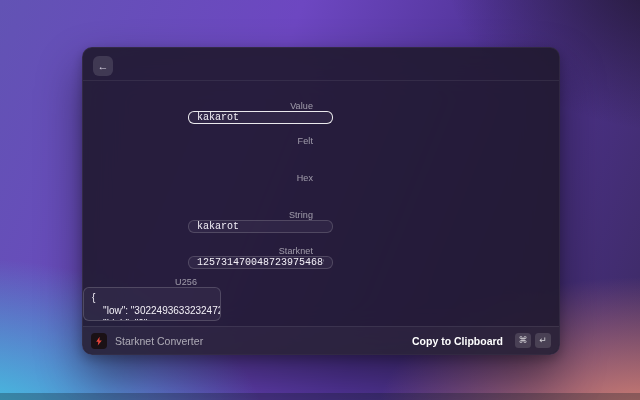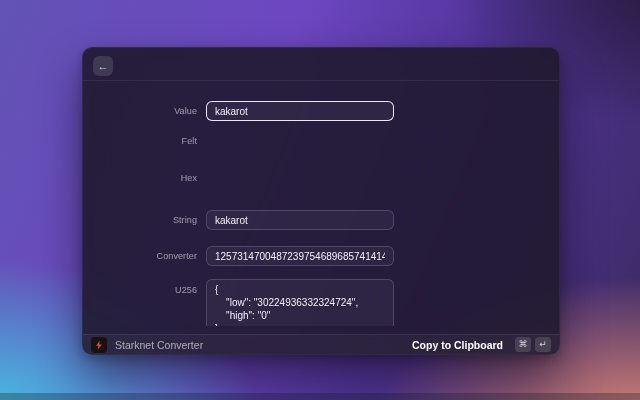--- a/index.html
+++ b/index.html
@@ -45,56 +45,56 @@
     background: rgba(255,255,255,0.12); color: #d9d5e2;
     font-size: 11px; line-height: 1;
     display: flex; align-items: center; justify-content: center;
     cursor: pointer; font-family: inherit;
   }
 
   .main {
     position: absolute; top: 34px; bottom: 28px; left: 0; right: 0;
     overflow: hidden;
   }
-  .row { position: absolute; left: 0; width: 311px; display: flex; align-items: center; }
+  .row { position: absolute; left: 0; width: 355px; display: flex; align-items: center; flex-direction: column; }
   .row-value    { top: 19px; }
   .row-felt     { top: 54px; gap: 27px; }
   .row-hex      { top: 91px; justify-content: space-between; }
   .row-string   { top: 128px; }
   .row-selector { top: 164px; }
-  .row-u256     { top: 197px; align-items: flex-start; }
+  .row-u256     { top: 189px; align-items: flex-start; }
 
   .field-label {
     flex: none; width: 114px; margin-right: 9px; text-align: right;
     font-size: 9px; color: rgba(255,255,255,0.55); letter-spacing: 0.1px;
   }
   .row-u256 .field-label { padding-top: 6px; }
 
   .field-input {
     flex: 1; min-width: 0; height: 20px;
     background: rgba(255,255,255,0.045);
     border: 1px solid rgba(255,255,255,0.16);
     border-radius: 6px;
     color: #f3f0f7; font-size: 10px; padding: 0 8px;
-    font-family: Liberation Sans, sans-serif; outline: none;
+    font-family: Liberation Mono, monospace; outline: none;
   }
   .field-input.focused { border-color: rgba(255,255,255,0.9); }
 
   .field-textarea {
     flex: 1; min-width: 0; height: 72px;
     background: rgba(255,255,255,0.045);
     border: 1px solid rgba(255,255,255,0.16);
     border-radius: 6px;
     color: #f3f0f7; font-size: 10px; line-height: 13px;
     padding: 3px 8px; font-family: inherit;
     resize: none; outline: none; white-space: pre; overflow: hidden;
   }
 
   .footer {
-    position: absolute; left: 0; right: 0; bottom: 0; height: 20px;
+    position: absolute; left: 0; right: 0; bottom: 0; height: 28px;
     display: flex; align-items: center; padding: 0 8px;
     border-top: 1px solid rgba(255,255,255,0.08);
     background: rgba(255,255,255,0.03);
     border-radius: 0 0 10px 10px;
   }
   .app-icon {
     flex: none; width: 16px; height: 16px; border-radius: 4px;
     background: #1a1115; display: flex; align-items: center; justify-content: center;
   }
   .app-name { margin-left: 8px; font-size: 10.5px; color: rgba(255,255,255,0.6); }
@@ -135,21 +135,21 @@
       <div class="row row-hex">
         <label class="field-label">Hex</label>
       </div>
 
       <div class="row row-string">
         <label class="field-label">String</label>
         <input class="field-input" value="kakarot" style="">
       </div>
 
       <div class="row row-selector">
-        <label class="field-label">Converter</label>
+        <label class="field-label">Starknet</label>
         <input class="field-input" value="125731470048723975468968574141462302644475173" style="">
       </div>
 
       <div class="row row-u256">
         <label class="field-label">U256</label>
         <textarea class="field-textarea" spellcheck="false" style="">{
     "low": "30224936332324724",
     "high": "0"
 }</textarea>
       </div>

